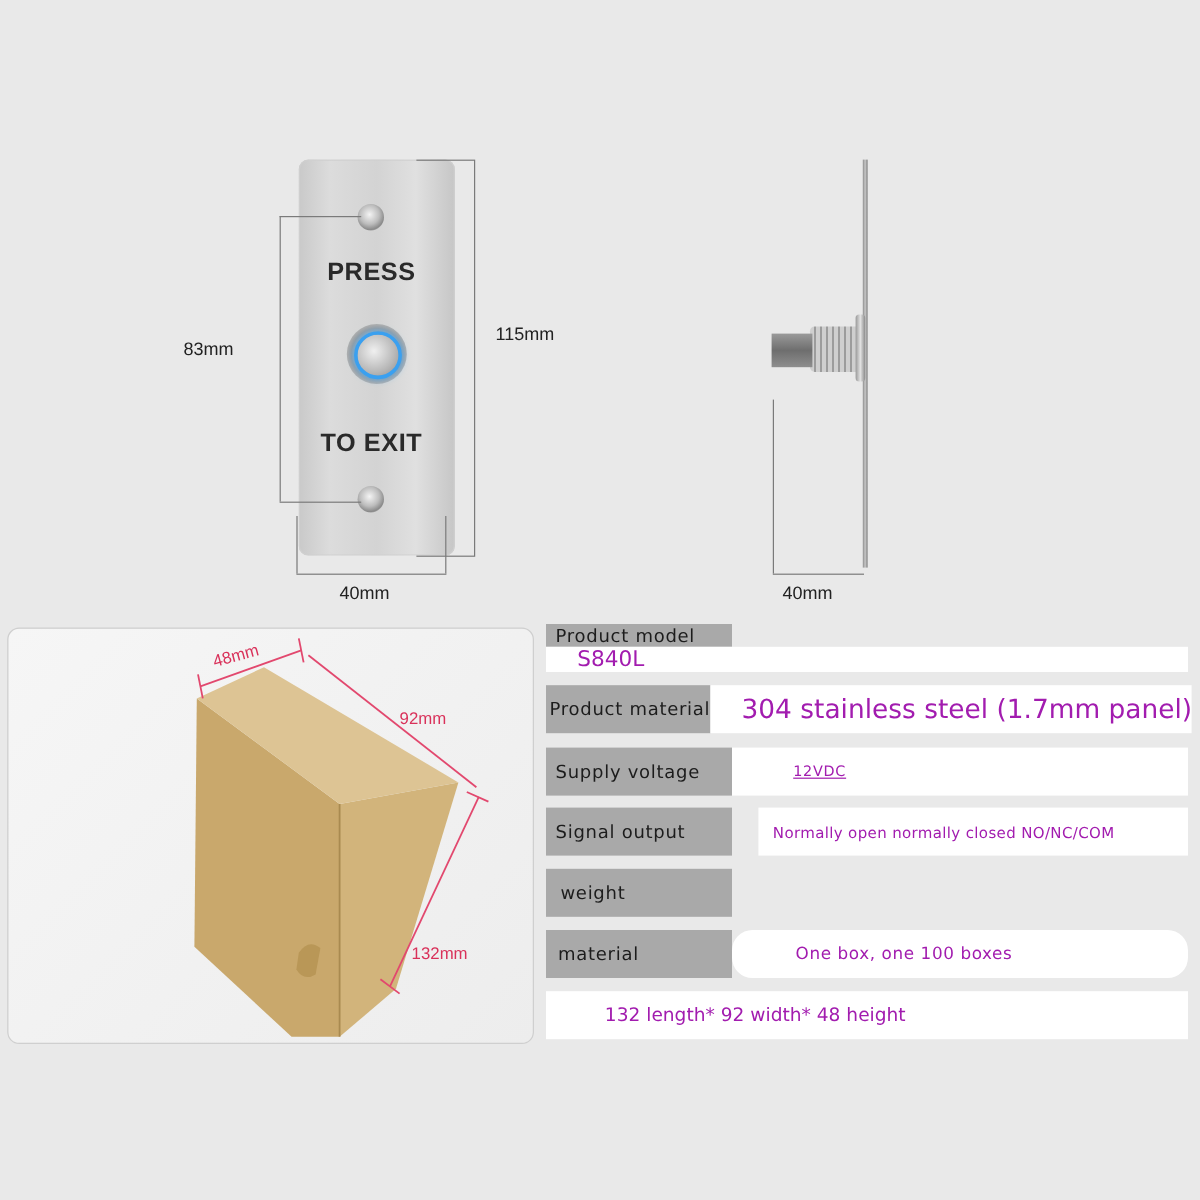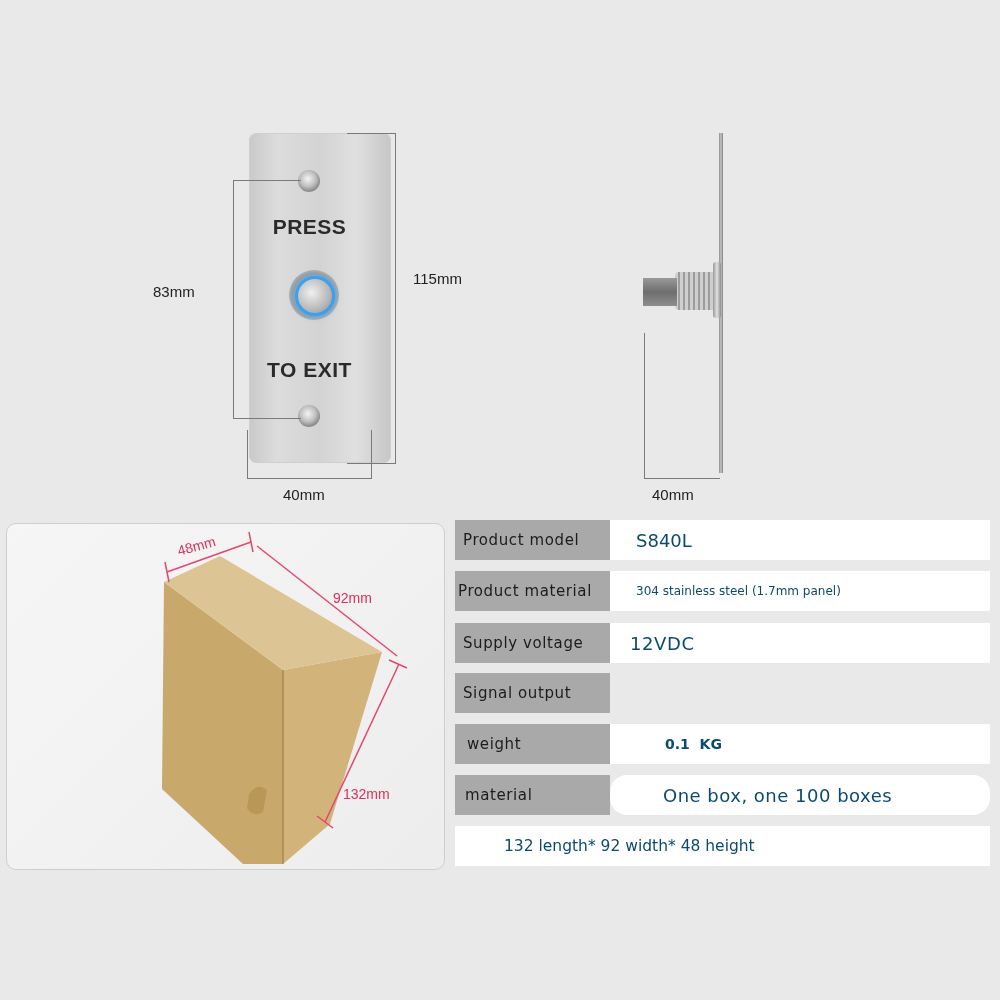--- a/index.html
+++ b/index.html
@@ -4,21 +4,21 @@
   <style>
     html, body { margin: 0; padding: 0; }
     body {
       width: 1000px; height: 1000px; position: relative; overflow: hidden;
       background: #e9e9e9;
       font-family: "Liberation Sans", sans-serif;
     }
 
     
     .plate {
-      position: absolute; left: 249px; top: 133px; width: 142px; height: 330px;
+      position: absolute; left: 249px; top: 133px; width: 130px; height: 330px;
       border-radius: 8px;
       background: linear-gradient(90deg, #c9c9c9 0%, #dcdcdc 20%, #d3d3d3 50%, #e0e0e0 75%, #c6c6c6 100%);
       box-shadow: 0 0 0 1px #cfcfcf inset;
     }
     .screw {
       position: absolute; width: 22px; height: 22px; border-radius: 50%;
       background: radial-gradient(circle at 45% 40%, #f4f4f4 0%, #bdbdbd 45%, #8a8a8a 70%, #e6e6e6 100%);
     }
     .plate-text {
       position: absolute; left: 0; width: 121px; text-align: center;
@@ -65,21 +65,21 @@
 
     
     .spec-row { position: absolute; left: 455px; width: 535px; height: 40px; display: flex; }
     .spec-key {
       width: 155px; height: 100%; background: #a9a9a9; color: #1c1c1c;
       font-family: "DejaVu Sans", sans-serif; font-size: 15px; letter-spacing: 0.6px;
       display: flex; align-items: center; padding-left: 8px; box-sizing: border-box;
       white-space: nowrap;
     }
     .spec-val {
-      flex: 1; height: 100%; background: #ffffff; color: #0c4a6e;
+      flex: 1; height: 100%; background: #ffffff; color: #a21caf;
       font-family: "DejaVu Sans", sans-serif;
       display: flex; align-items: center; box-sizing: border-box; white-space: nowrap;
     }
   </style>
 </head>
 <body>
 
 <div>
   <div class="plate">
     <div class="screw" style="left:49px; top:37px;"></div>
@@ -136,39 +136,39 @@
     <line x1="392" y1="140" x2="318" y2="298" stroke="#e2486e" stroke-width="1.5"></line>
     <line x1="382" y1="136" x2="400" y2="144" stroke="#e2486e" stroke-width="1.5"></line>
     <line x1="310" y1="292" x2="326" y2="304" stroke="#e2486e" stroke-width="1.5"></line>
   </svg>
   <div class="box-label" style="left:170px; top:14px; transform:rotate(-15deg);">48mm</div>
   <div class="box-label" style="left:326px; top:66px;">92mm</div>
   <div class="box-label" style="left:336px; top:262px;">132mm</div>
 </div>
 
 <div>
-  <div class="spec-row" style="top:520px;">
+  <div class="spec-row" style="top:520px;flex-direction:column;">
     <div class="spec-key">Product model</div>
     <div class="spec-val" style="padding-left:26px; font-size:18px;">S840L</div>
   </div>
   <div class="spec-row" style="top:571px;">
     <div class="spec-key" style="padding-left:3px;">Product material</div>
-    <div class="spec-val" style="padding-left:26px; font-size:12px;">304 stainless steel (1.7mm panel)</div>
+    <div class="spec-val" style="padding-left:26px; font-size:22px;">304 stainless steel (1.7mm panel)</div>
   </div>
   <div class="spec-row" style="top:623px;">
     <div class="spec-key">Supply voltage</div>
-    <div class="spec-val" style="padding-left:20px; font-size:18px; letter-spacing:0.6px;">12VDC</div>
+    <div class="spec-val" style="padding-left:51px; font-size:12px; letter-spacing:0.6px;text-decoration:underline;">12VDC</div>
   </div>
   <div class="spec-row" style="top:673px;gap:22px;">
     <div class="spec-key">Signal output</div>
+    <div class="spec-val" style="padding-left:12px; font-size:12.5px; letter-spacing:0.3px;">Normally open normally closed NO/NC/COM</div>
   </div>
   <div class="spec-row" style="top:724px;">
     <div class="spec-key" style="padding-left:12px;">weight</div>
-    <div class="spec-val" style="padding-left:55px; font-size:14px; font-weight:bold; white-space:pre;">0.1  KG</div>
   </div>
   <div class="spec-row" style="top:775px;">
     <div class="spec-key" style="padding-left:10px;">material</div>
-    <div class="spec-val" style="padding-left:53px; font-size:18px; letter-spacing:0.5px;border-radius:17px;">One box, one 100 boxes</div>
+    <div class="spec-val" style="padding-left:53px; font-size:14px; letter-spacing:0.5px;border-radius:17px;">One box, one 100 boxes</div>
   </div>
   <div class="spec-row" style="top:826px;">
     <div class="spec-val" style="padding-left:49px; font-size:15.5px;">132 length* 92 width* 48 height</div>
   </div>
 </div>
 
 </body></html>

